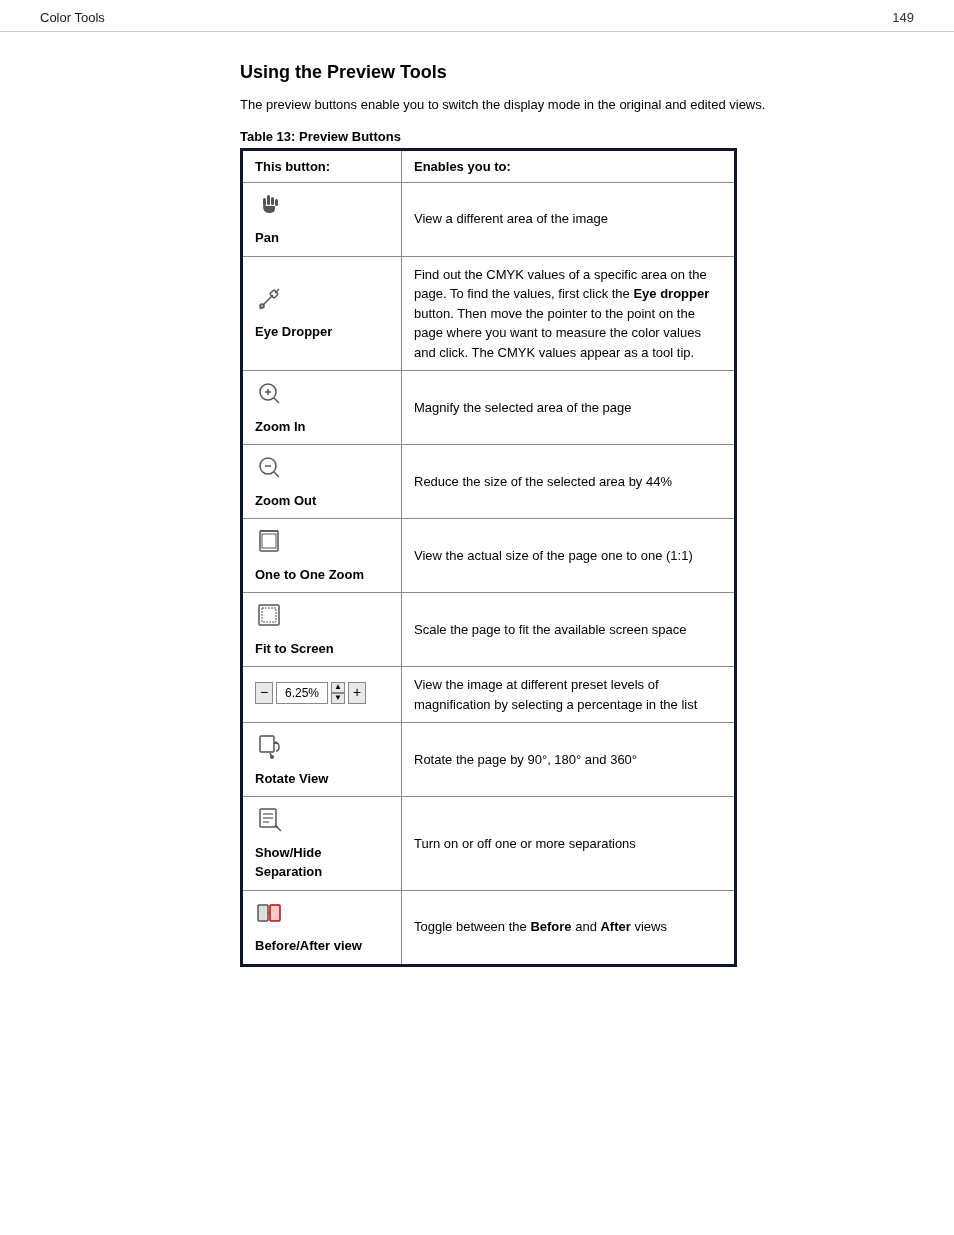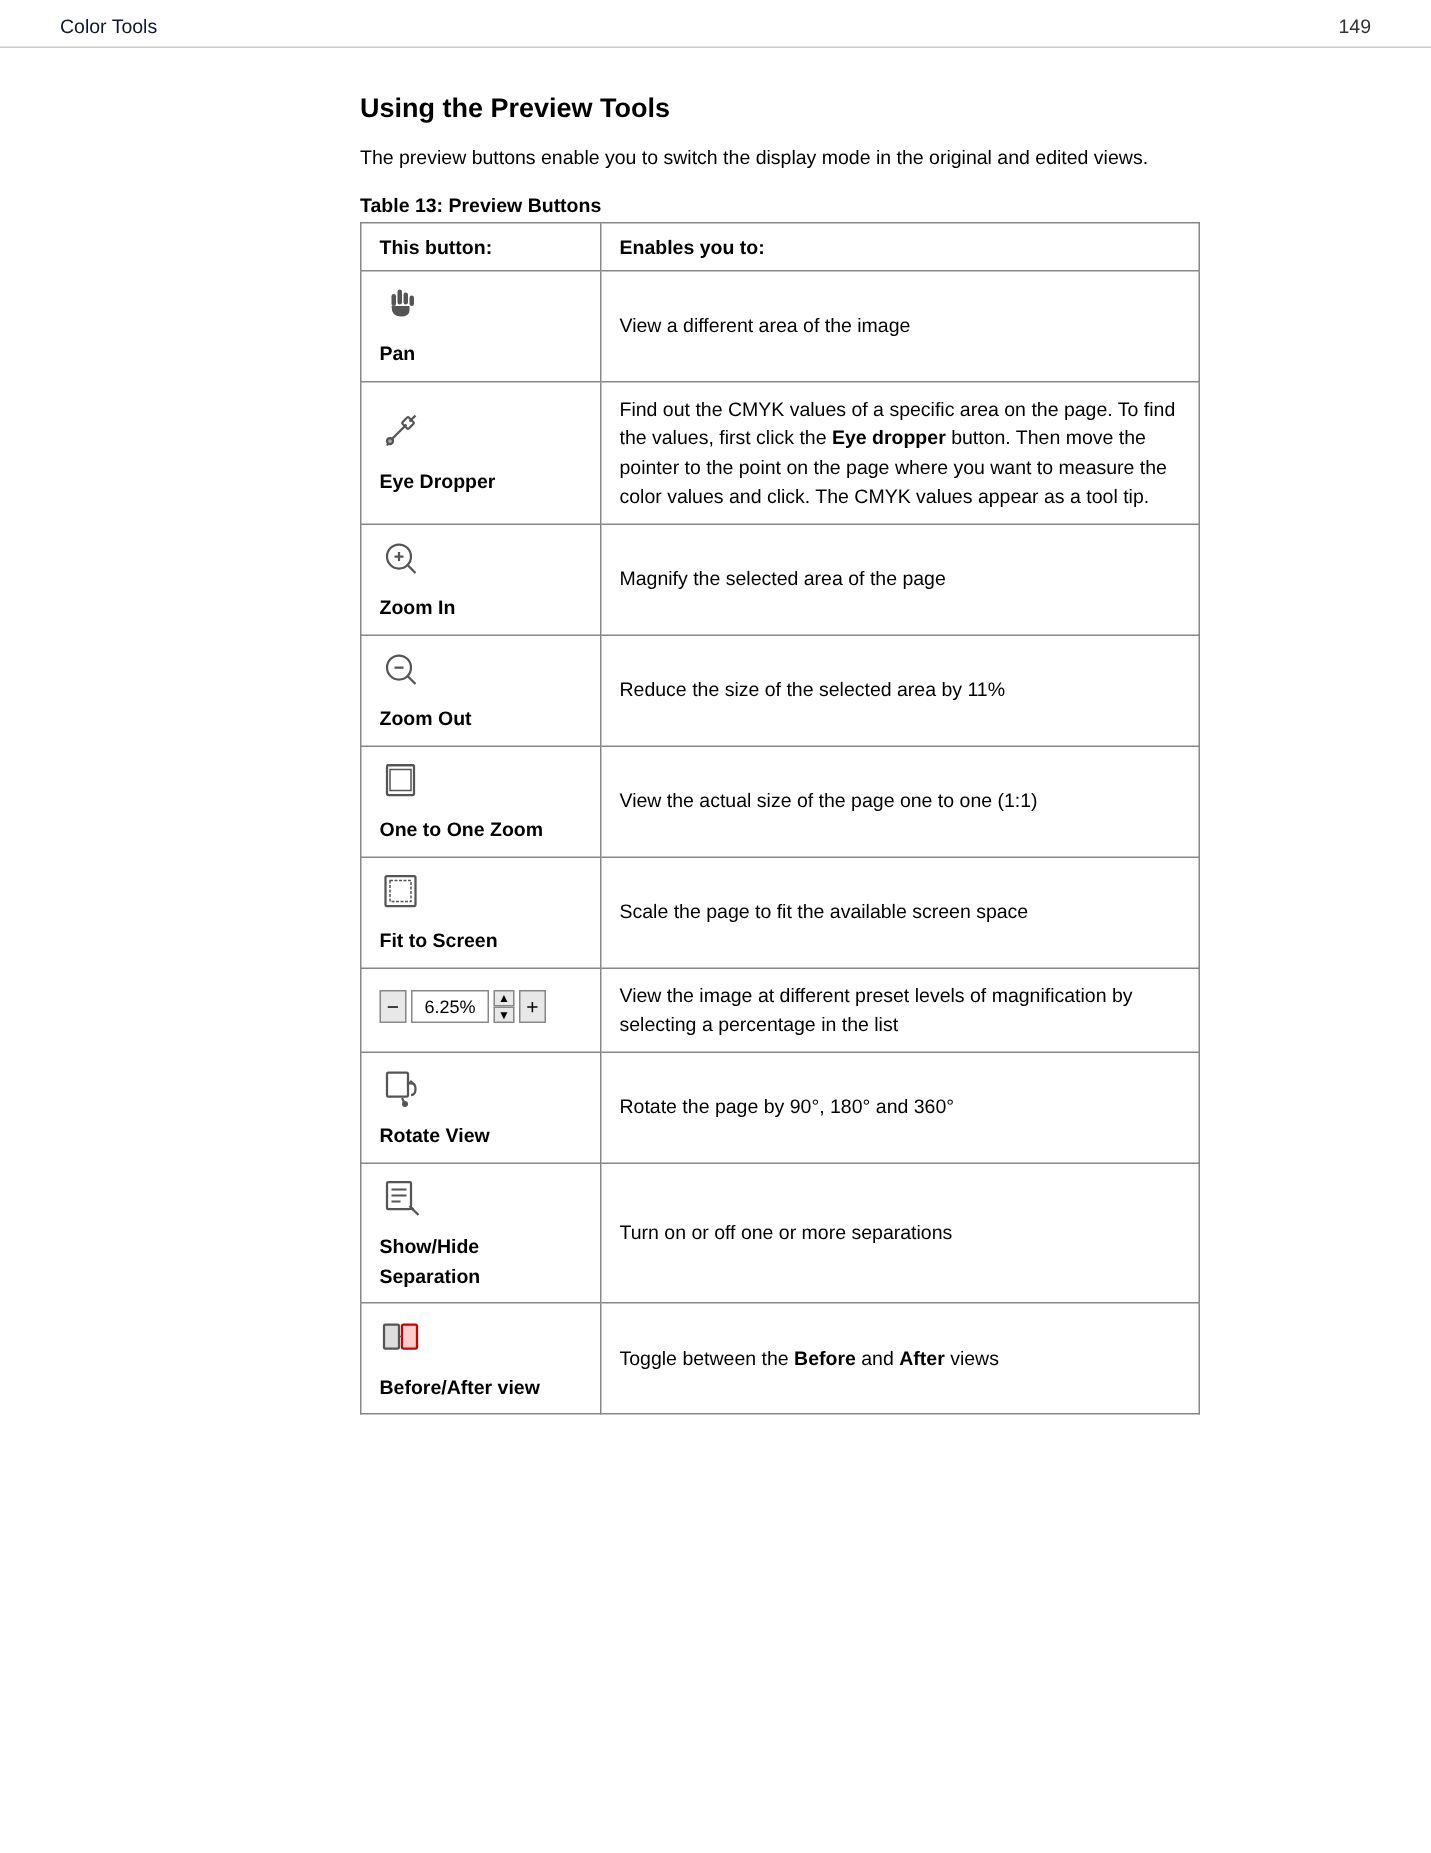--- a/index.html
+++ b/index.html
@@ -41,22 +41,22 @@
       margin-bottom: 14px;
       max-width: 560px;
     }
     .table-caption {
       font-size: 13px;
       font-weight: bold;
       margin-bottom: 4px;
     }
     table {
       border-collapse: collapse;
-      width: 560px;
-      border: 1px solid #0f172a;
+      width: 497px;
+      border: 3px solid #0f172a;
     }
     table th {
       background: #fff;
       font-weight: bold;
       font-size: 13px;
       padding: 8px 12px;
       text-align: left;
       border: 1px solid #888;
     }
     table td {
@@ -214,21 +214,21 @@
           <td class="btn-col">
             <div class="btn-cell">
               <div class="icon-area"><svg class="icon-svg" viewBox="0 0 28 28" xmlns="http://www.w3.org/2000/svg">
     <circle cx="13" cy="13" r="8" stroke="#555" stroke-width="1.5" fill="none"></circle>
     <line x1="10" y1="13" x2="16" y2="13" stroke="#555" stroke-width="1.5"></line>
     <line x1="19" y1="19" x2="24" y2="24" stroke="#555" stroke-width="1.5"></line>
   </svg></div>
               <span class="btn-label">Zoom Out</span>
             </div>
           </td>
-          <td><span>Reduce the size of the selected area by 11%</span></td>
+          <td><span>Reduce the size of the selected area by 44%</span></td>
         </tr>
         <tr>
           <td class="btn-col">
             <div class="btn-cell">
               <div class="icon-area"><svg class="icon-svg" viewBox="0 0 28 28" xmlns="http://www.w3.org/2000/svg">
     <rect x="5" y="4" width="18" height="20" rx="1" stroke="#555" stroke-width="1.5" fill="none"></rect>
     <rect x="7" y="7" width="14" height="14" stroke="#555" stroke-width="1" fill="none"></rect>
     <line x1="5" y1="4" x2="23" y2="4" stroke="#555" stroke-width="1.5"></line>
   </svg></div>
               <span class="btn-label">One to One Zoom</span>

